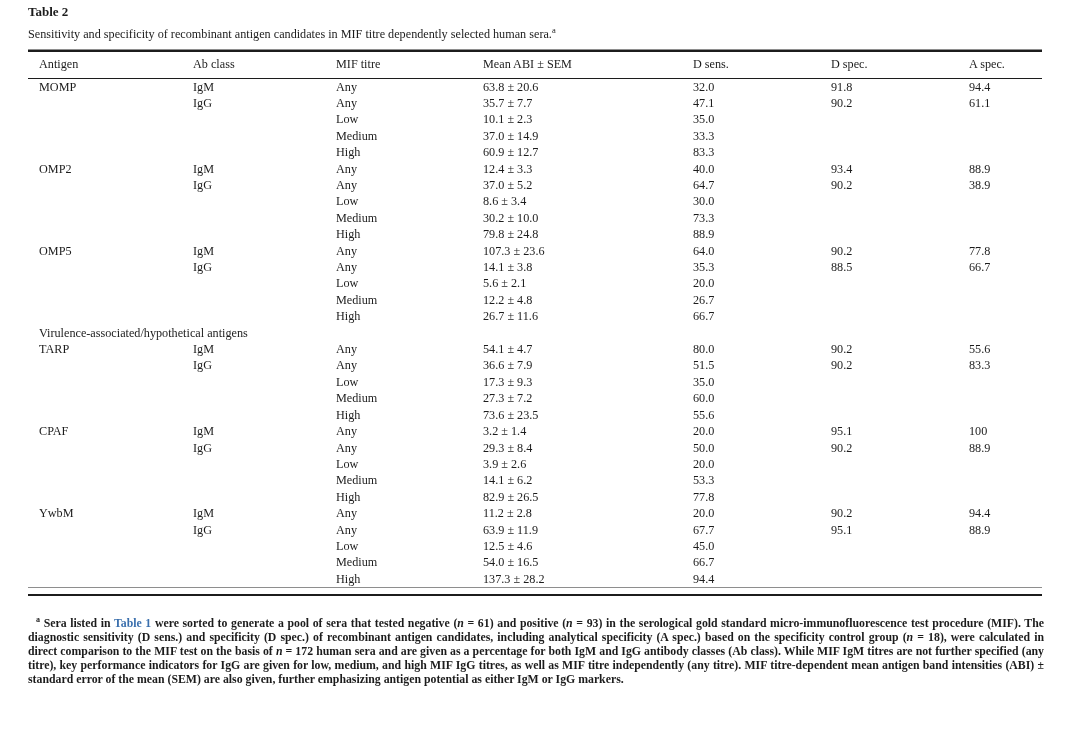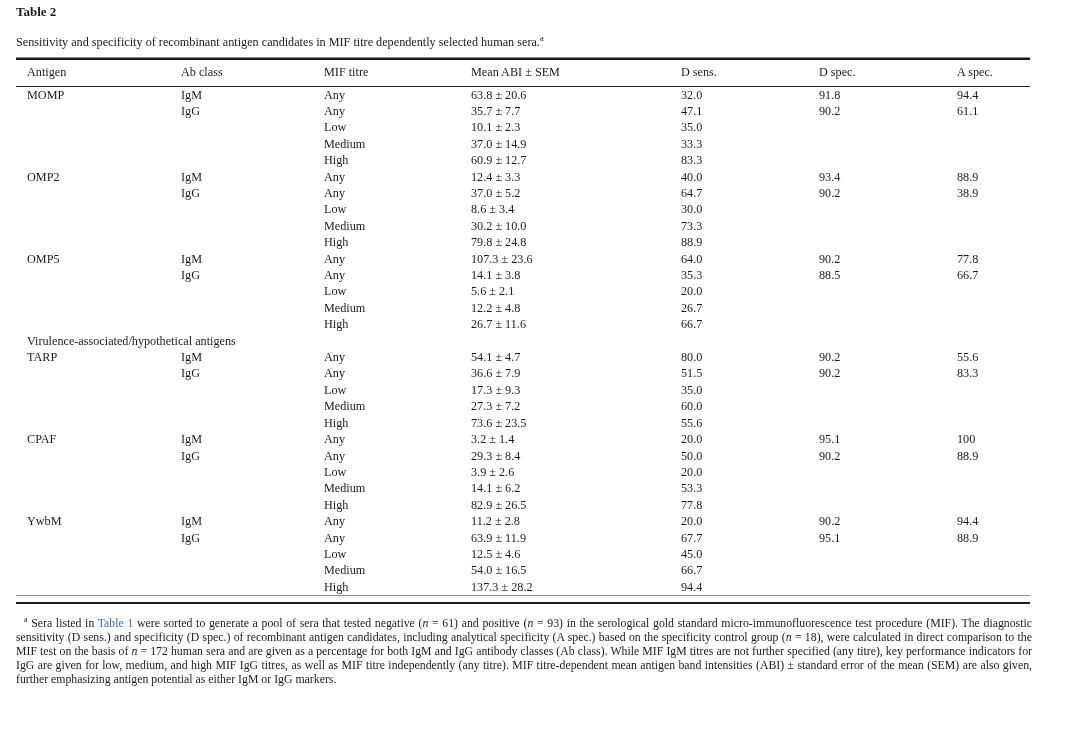--- a/index.html
+++ b/index.html
@@ -4,27 +4,27 @@
 <style>
   * { box-sizing: border-box; }
   html, body { margin: 0; padding: 0; }
   body {
     width: 1080px; height: 735px;
     background: #ffffff;
     color: #1c1c1c;
     font-family: "Liberation Serif", "DejaVu Serif", serif;
     overflow: hidden;
   }
-  .page { padding: 4px 22px 0 16px; }
+  .page { padding: 4px 22px 0 28px; }
 
   .table-label {
     font-size: 13px; font-weight: bold; line-height: 16px;
   }
   .table-caption {
-    font-size: 12.2px; line-height: 15px; margin-top: 11px;
+    font-size: 12.2px; line-height: 15px; margin-top: 3px;
   }
   .table-caption sup { font-size: 8.5px; }
 
   .rule-light {
     width: 1014px; height: 0;
     border-top: 1px solid #8e8e8e;
     margin-top: 7px;
   }
 
   table.results {
@@ -56,25 +56,26 @@
   table.results td.section-cell { padding-left: 11px; }
 
   .rule-dark-bottom {
     width: 1014px; height: 0;
     border-top: 2px solid #1c1c1c;
     margin-top: 6px;
   }
 
   .footnote {
     width: 1016px;
-    margin: 9px 0 0 0;
+    margin: 17px 0 0 0;
     font-size: 11.8px;
     line-height: 13.9px;
     text-align: justify;
     text-indent: 8px;
+    font-weight: bold;
   }
   .footnote sup { font-size: 8px; }
   .fn-it { font-style: italic; }
   .fn-link { color: #3a6fad; }
 </style>
 </head>
 <body>
 
 <div class="page">
 

